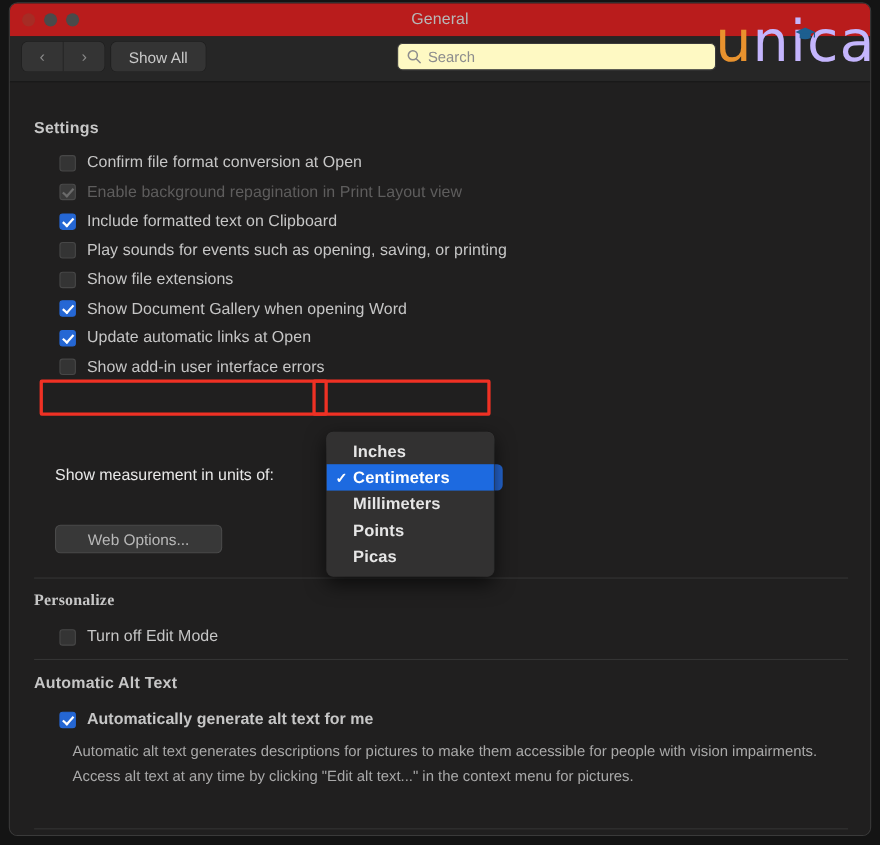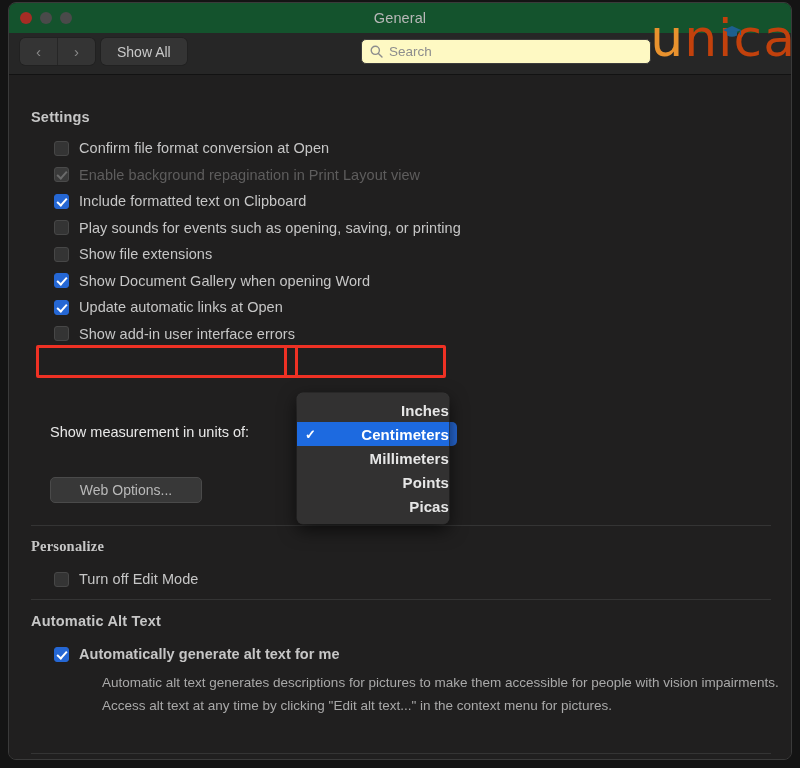--- a/index.html
+++ b/index.html
@@ -33,21 +33,21 @@
     border: 1px solid #3a3a3a;
     border-radius: 8px;
     overflow: hidden;
     box-sizing: border-box;
   }
 
   
   .titlebar {
     position: relative;
     height: 30px;
-    background: #14532d;
+    background: #b91c1c;
   }
   .traffic {
     position: absolute;
     left: 11px;
     top: 9px;
     display: flex;
     gap: 8px;
   }
   .dot {
     width: 12px;
@@ -145,21 +145,21 @@
     top: 12px;
     font-size: 52px;
     font-weight: 400;
     letter-spacing: 1px;
     line-height: 1;
     font-family: "DejaVu Sans", sans-serif;
     pointer-events: none;
     z-index: 40;
   }
   .wm-u { color: #e8922e; }
-  .wm-rest { color: #c2410c; position: relative; margin-top: 43px; }
+  .wm-rest { color: #c4b5fd; position: relative; margin-top: 43px; }
   .wm-cap {
     position: absolute;
     left: 38px;
     top: -13px;
     width: 20px;
     height: 14px;
   }
 
   
   .content {
@@ -249,21 +249,20 @@
     color: #b9b9b9;
     font-size: 14px;
     box-sizing: border-box;
   }
 
   .desc {
     font-size: 13.5px;
     color: #a9a9a9;
     line-height: 22.5px;
     width: 690px;
-    margin-left: 36px;
   }
 
   
   .popup-btn {
     position: absolute;
     left: 288px;
     top: 347px;
     width: 160px;
     height: 24px;
     background: #2567d4;
@@ -285,21 +284,20 @@
   }
   .menu-item {
     height: 24px;
     display: flex;
     align-items: center;
     font-size: 15px;
     color: #e6e6e6;
     font-weight: bold;
     padding-left: 8px;
     letter-spacing: .1px;
-    justify-content: space-between;
   }
   .menu-item .chk {
     width: 16px;
     flex: 0 0 auto;
     font-size: 13px;
     color: transparent;
   }
   .menu-item.selected {
     background: #1d6ae0;
     color: #ffffff;

